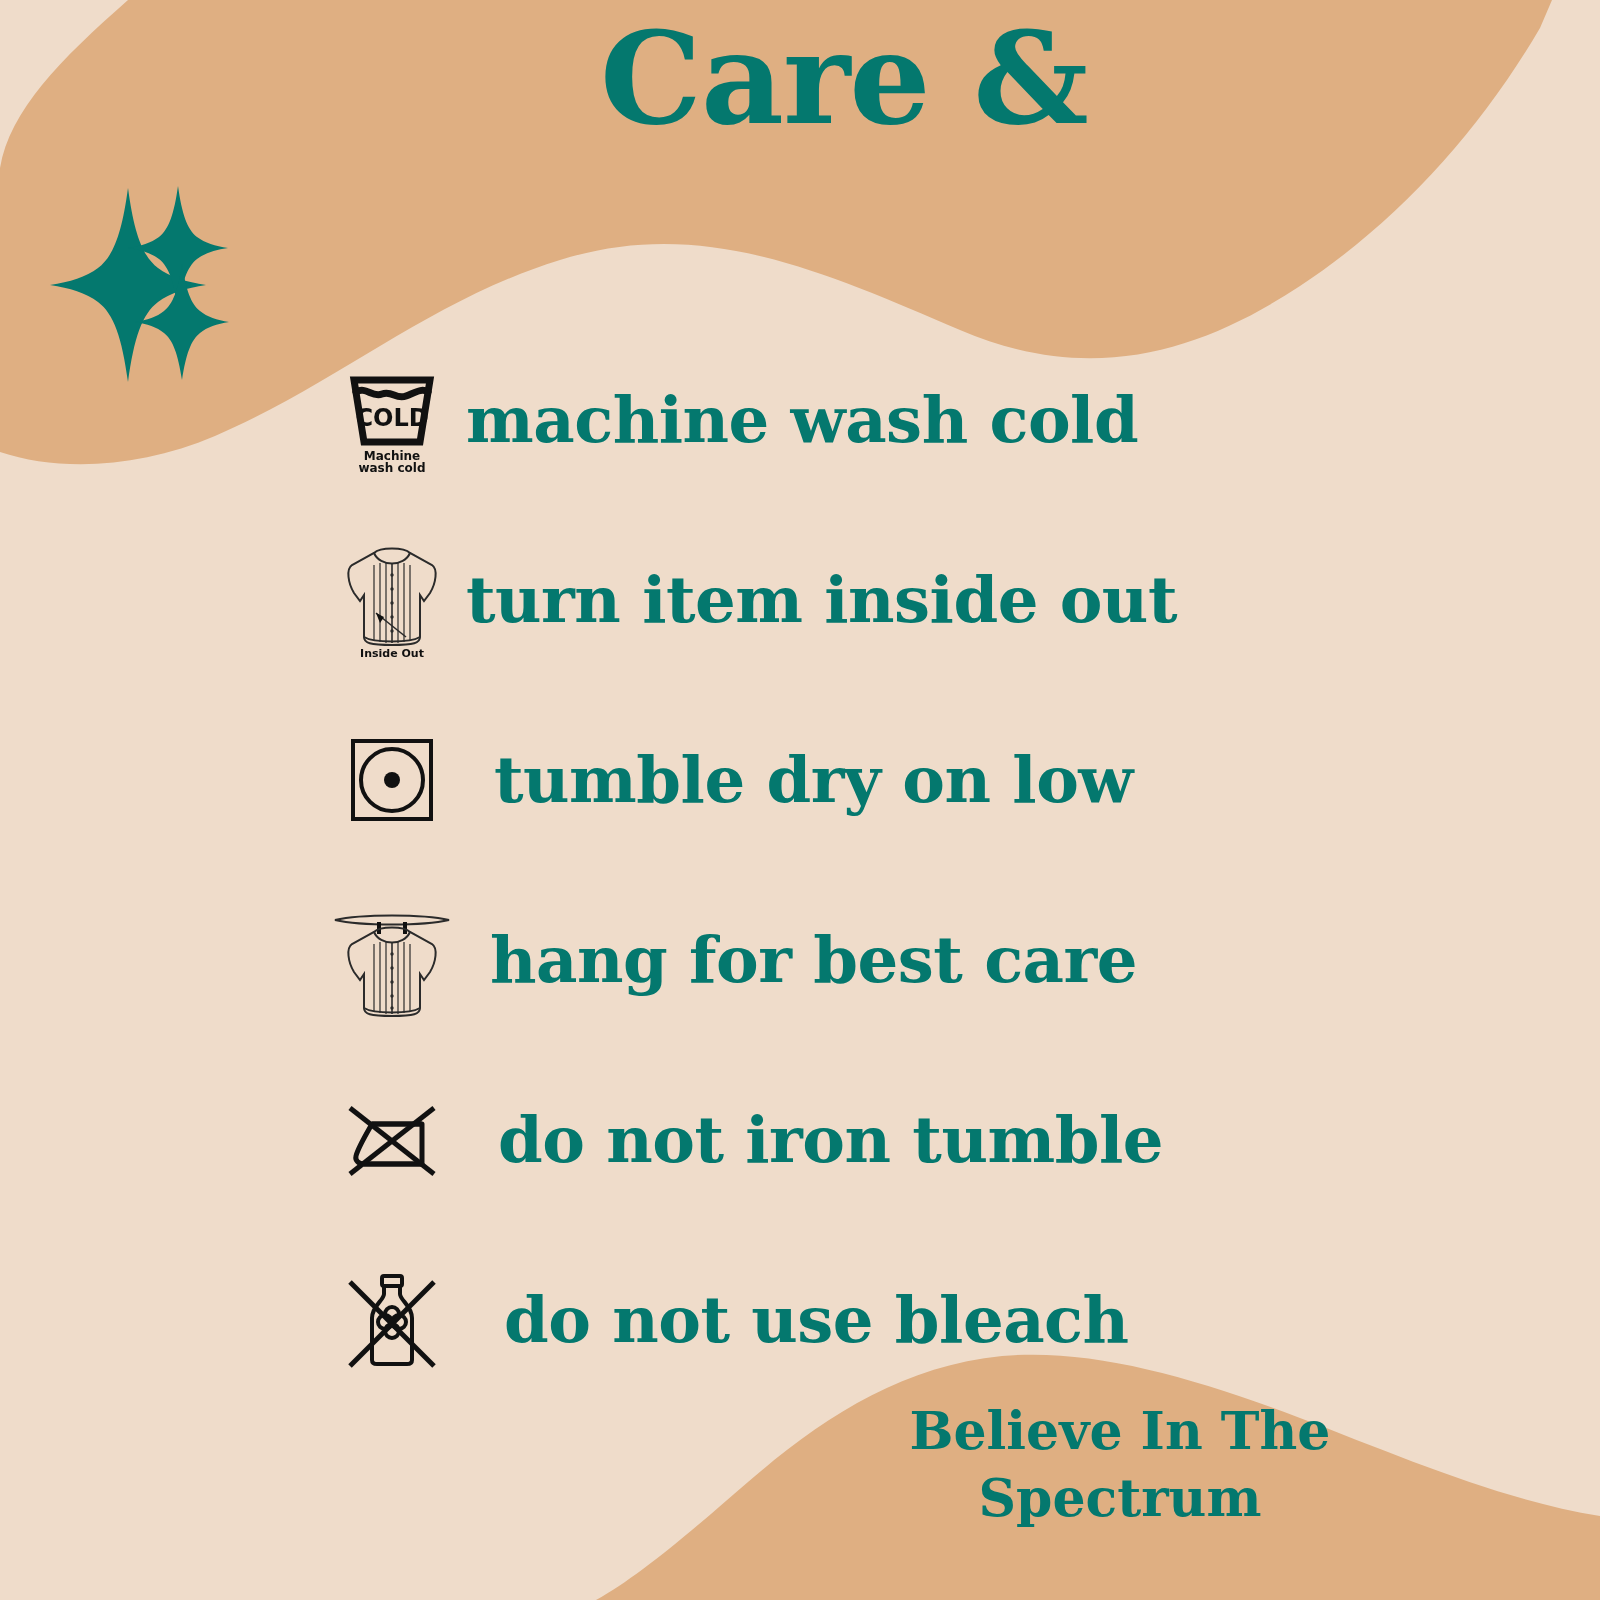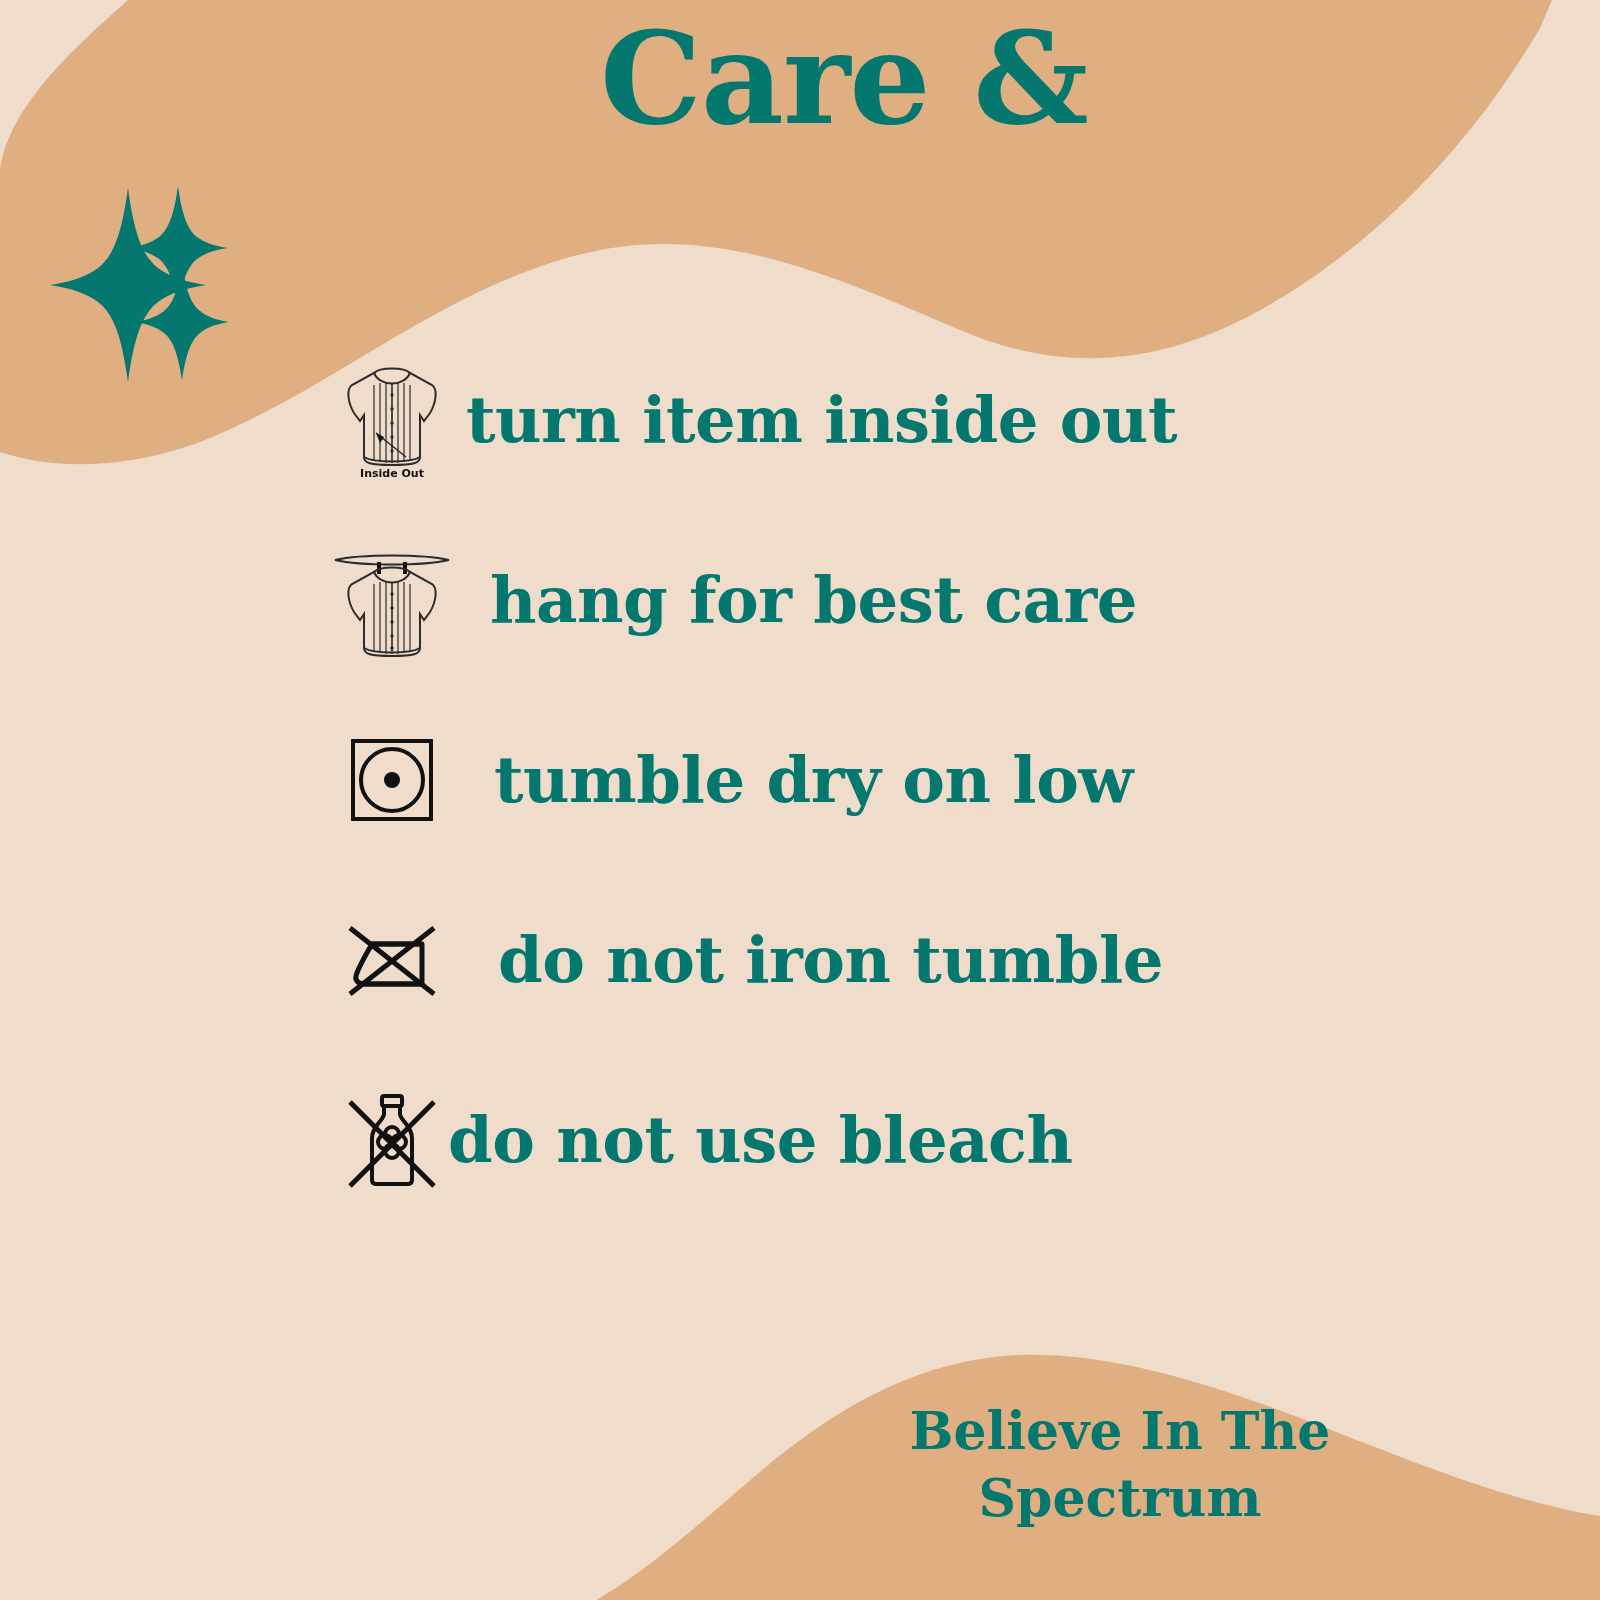--- a/index.html
+++ b/index.html
@@ -78,21 +78,21 @@
     font-size: 64px;
     line-height: 1;
     letter-spacing: -0.5px;
     white-space: nowrap;
   }
   .row-1 .row-label { margin-left: 18px; }
   .row-2 .row-label { margin-left: 18px; }
   .row-3 .row-label { margin-left: 46px; }
   .row-4 .row-label { margin-left: 42px; }
   .row-5 .row-label { margin-left: 50px; }
-  .row-6 .row-label { }
+  .row-6 .row-label { margin-left: 56px; }
 
   
   .brand {
     position: absolute;
     left: 810px;
     top: 1398px;
     width: 620px;
     text-align: center;
     z-index: 6;
   }
@@ -162,20 +162,32 @@
                C 173 304, 178 290, 182 264 Z"></path>
     </g>
   </svg>
 
   <div class="title-block">
     <span class="title-line l1">Care &amp;</span>
   </div>
 
   <div class="rows">
 
+    <div class="care-row row-1">
+      <div class="icon-cell">
+        <svg width="96" height="112" viewBox="0 0 96 112" xmlns="http://www.w3.org/2000/svg">
+          <path d="M10 16 L86 16 L76 78 L20 78 Z" fill="none" stroke="#111111" stroke-width="7"></path>
+          <path d="M12 28 C22 22, 28 34, 38 30 C48 26, 52 36, 62 32 C72 28, 78 24, 84 28" fill="none" stroke="#111111" stroke-width="7" stroke-linecap="round"></path>
+          <text x="48" y="62" text-anchor="middle" font-family="DejaVu Sans, sans-serif" font-size="24" font-weight="bold" fill="#111111">COLD</text>
+          <text x="48" y="96" text-anchor="middle" font-family="DejaVu Sans, sans-serif" font-size="12" font-weight="bold" fill="#111111">Machine</text>
+          <text x="48" y="108" text-anchor="middle" font-family="DejaVu Sans, sans-serif" font-size="12" font-weight="bold" fill="#111111">wash cold</text>
+        </svg>
+      </div>
+      <span class="row-label">machine wash cold</span>
+    </div>
 
     <div class="care-row row-2">
       <div class="icon-cell">
         <svg width="104" height="118" viewBox="0 0 104 118" xmlns="http://www.w3.org/2000/svg">
           <g fill="none" stroke="#2B2B2B" stroke-width="2">
             <path d="M34 12 C40 6, 64 6, 70 12 L92 24 C98 28, 96 42, 90 52 L84 60 L80 54 L80 96
                      C80 102, 74 104, 52 104 C30 104, 24 102, 24 96 L24 54 L20 60 L14 52
                      C8 42, 6 28, 12 24 Z"></path>
             <path d="M34 12 C40 26, 64 26, 70 12"></path>
             <path d="M24 96 C34 102, 70 102, 80 96"></path>
@@ -195,20 +207,31 @@
             <circle cx="52" cy="62" r="1.7"></circle>
               <circle cx="52" cy="76" r="1.7"></circle>
             <circle cx="52" cy="90" r="1.7"></circle>
           </g>
           <path d="M36 72 L66 96" stroke="#2B2B2B" stroke-width="1.6" fill="none"></path>
           <path d="M36 72 L44 76 L40 82 Z" fill="#111111"></path>
           <text x="52" y="116" text-anchor="middle" font-family="DejaVu Sans, sans-serif" font-size="11" font-weight="bold" fill="#111111">Inside Out</text>
         </svg>
       </div>
       <span class="row-label">turn item inside out</span>
+    </div>
+
+    <div class="care-row row-3">
+      <div class="icon-cell">
+        <svg width="90" height="90" viewBox="0 0 90 90" xmlns="http://www.w3.org/2000/svg">
+          <rect x="6" y="6" width="78" height="78" fill="none" stroke="#111111" stroke-width="4"></rect>
+          <circle cx="45" cy="45" r="31" fill="none" stroke="#111111" stroke-width="4"></circle>
+          <circle cx="45" cy="45" r="8" fill="#111111"></circle>
+        </svg>
+      </div>
+      <span class="row-label">tumble dry on low</span>
     </div>
 
     <div class="care-row row-4">
       <div class="icon-cell">
         <svg width="122" height="120" viewBox="0 0 122 120" xmlns="http://www.w3.org/2000/svg">
           <path d="M4 20 C30 14, 92 14, 118 20 C92 26, 30 26, 4 20 Z" fill="none" stroke="#2B2B2B" stroke-width="2"></path>
           <line x1="48" y1="22" x2="48" y2="34" stroke="#111111" stroke-width="4"></line>
           <line x1="74" y1="22" x2="74" y2="34" stroke="#111111" stroke-width="4"></line>
           <g fill="none" stroke="#2B2B2B" stroke-width="2">
             <path d="M43 32 C49 26, 73 26, 79 32 L101 44 C107 48, 105 62, 99 72 L93 80 L89 74 L89 108
@@ -231,31 +254,20 @@
               <circle cx="61" cy="68" r="1.7"></circle>
             <circle cx="61" cy="82" r="1.7"></circle>
               <circle cx="61" cy="96" r="1.7"></circle>
             <circle cx="61" cy="108" r="1.7"></circle>
           </g>
         </svg>
       </div>
       <span class="row-label">hang for best care</span>
     </div>
 
-    <div class="care-row row-3">
-      <div class="icon-cell">
-        <svg width="90" height="90" viewBox="0 0 90 90" xmlns="http://www.w3.org/2000/svg">
-          <rect x="6" y="6" width="78" height="78" fill="none" stroke="#111111" stroke-width="4"></rect>
-          <circle cx="45" cy="45" r="31" fill="none" stroke="#111111" stroke-width="4"></circle>
-          <circle cx="45" cy="45" r="8" fill="#111111"></circle>
-        </svg>
-      </div>
-      <span class="row-label">tumble dry on low</span>
-    </div>
-
     <div class="care-row row-5">
       <div class="icon-cell">
         <svg width="100" height="92" viewBox="0 0 100 92" xmlns="http://www.w3.org/2000/svg">
           <path d="M22 70 L80 70 L80 30 L30 30 C22 44, 16 54, 14 62 C13 66, 16 70, 22 70 Z" fill="none" stroke="#111111" stroke-width="5" stroke-linejoin="round"></path>
           <line x1="22" y1="70" x2="80" y2="70" stroke="#111111" stroke-width="5"></line>
           <line x1="30" y1="30" x2="80" y2="30" stroke="#111111" stroke-width="5"></line>
           <line x1="8" y1="14" x2="92" y2="80" stroke="#111111" stroke-width="5"></line>
           <line x1="92" y1="14" x2="8" y2="80" stroke="#111111" stroke-width="5"></line>
         </svg>
       </div>

